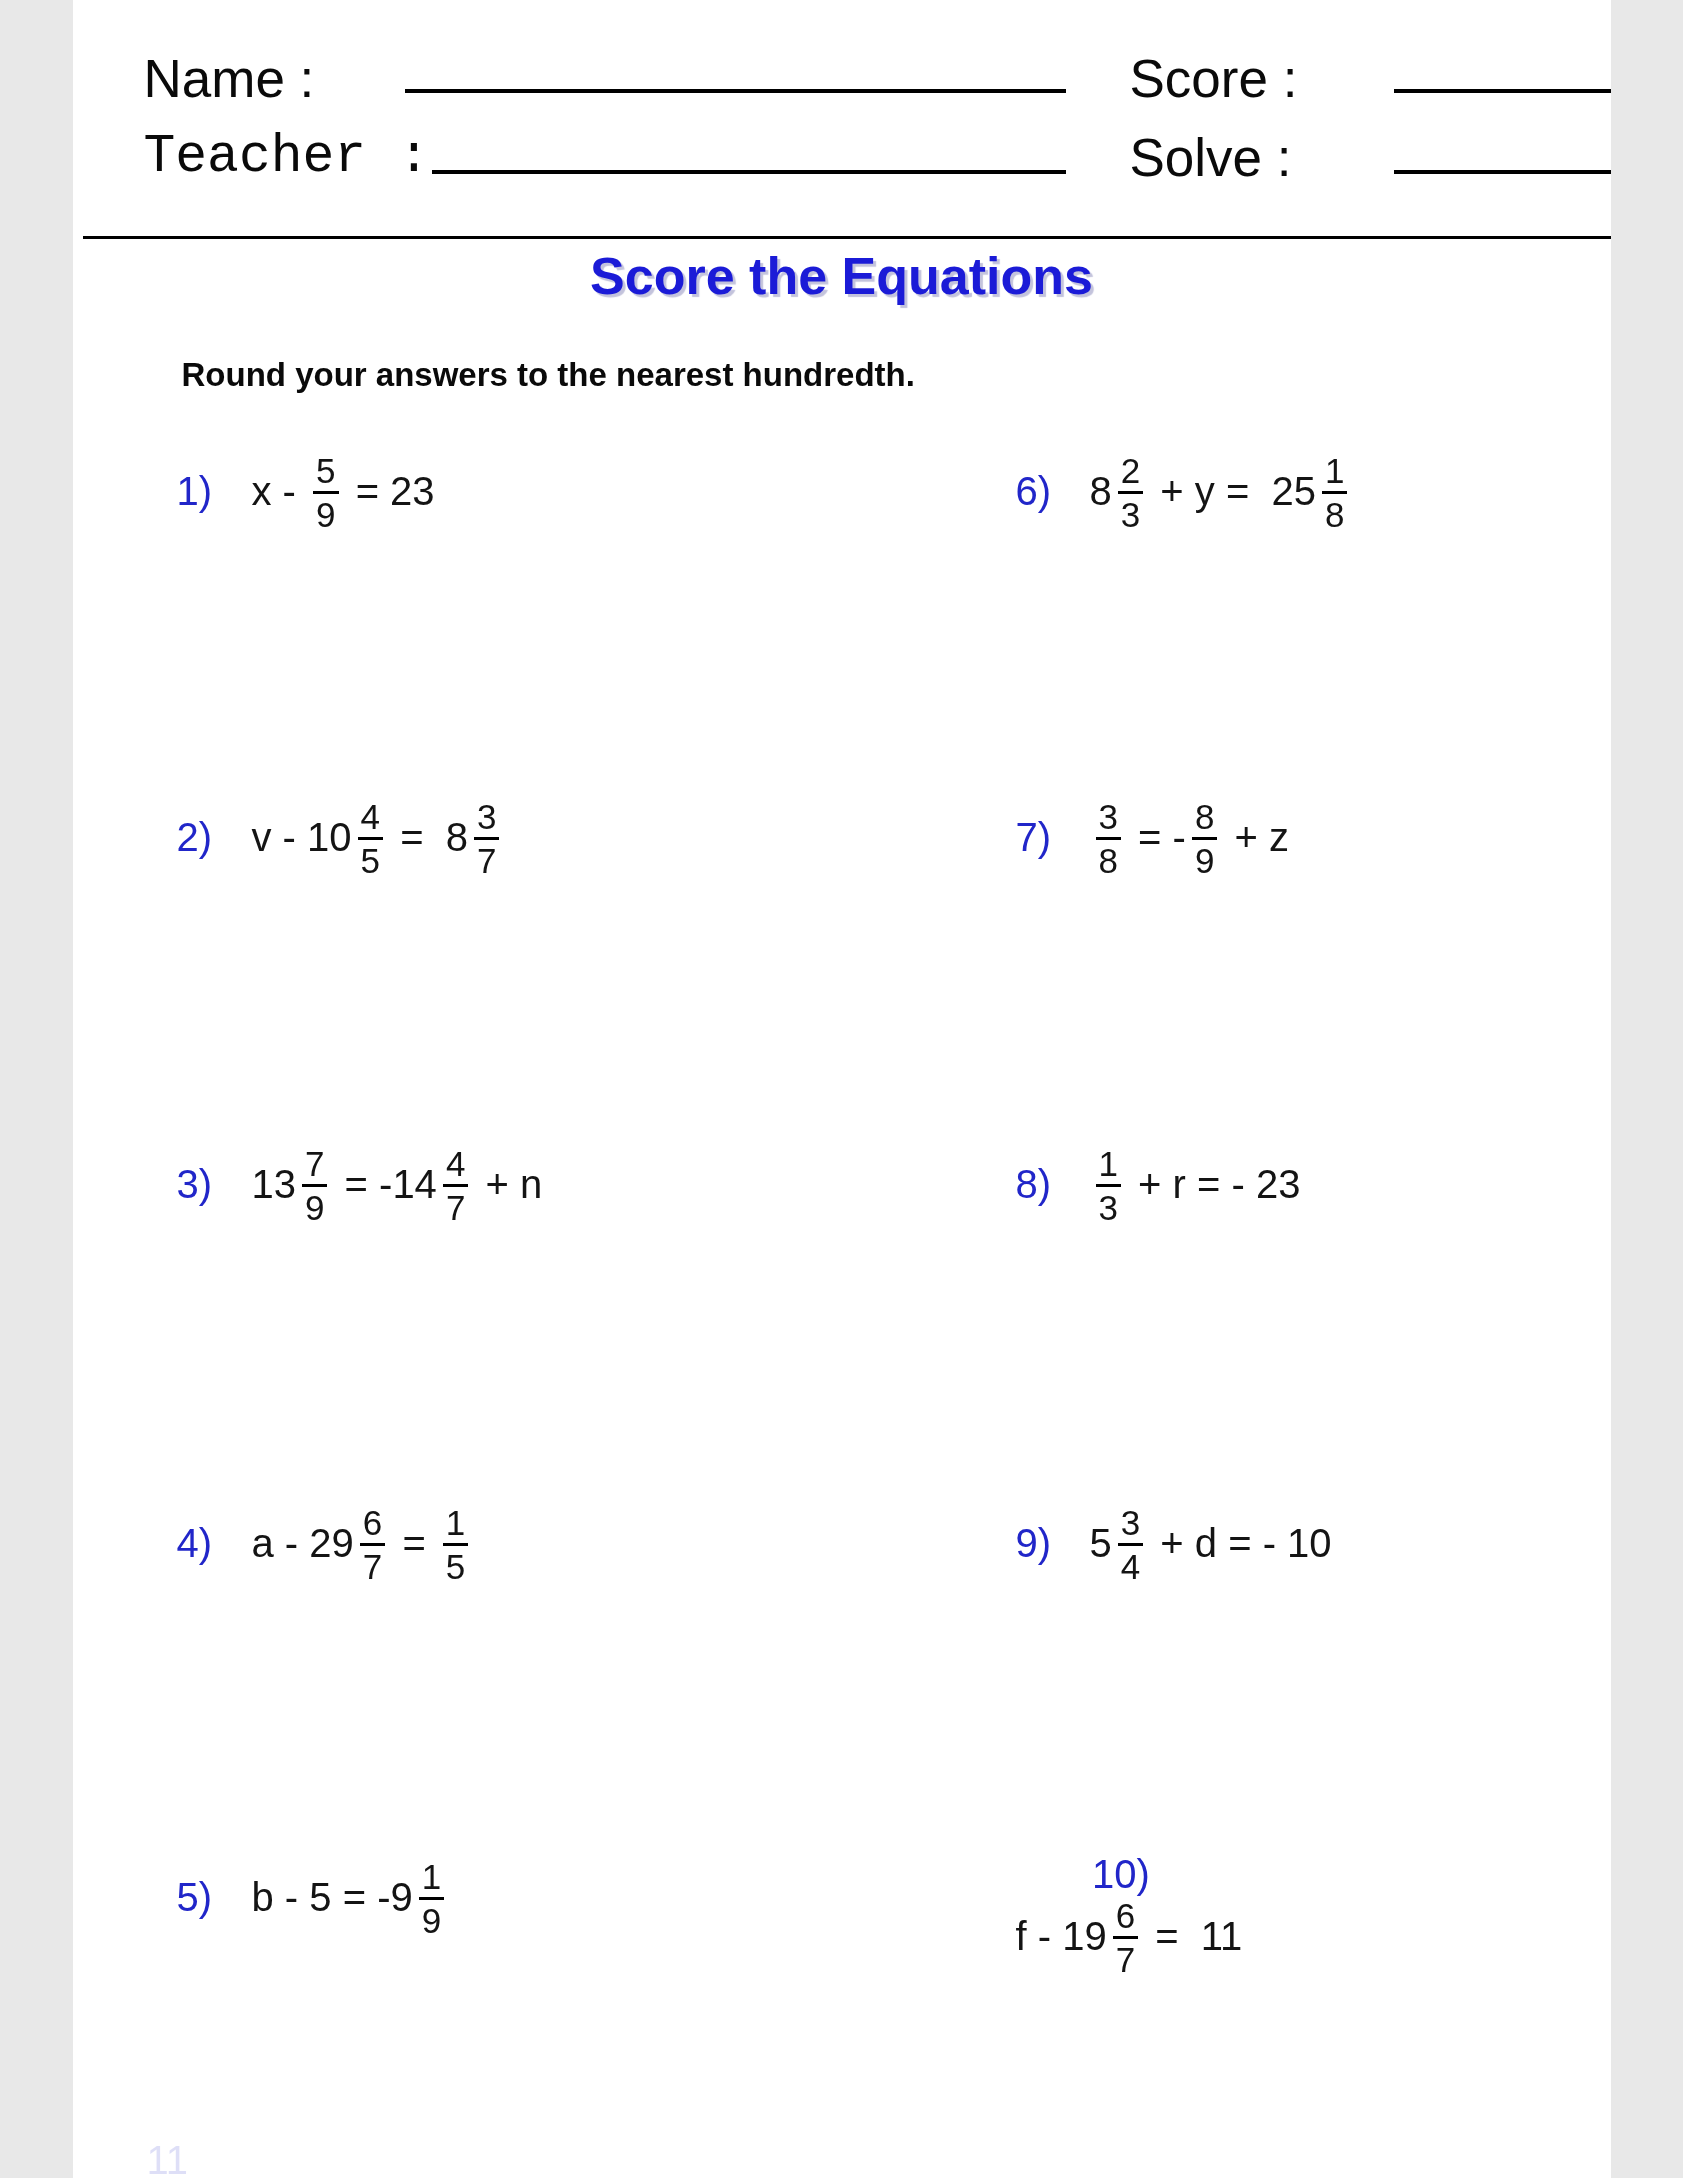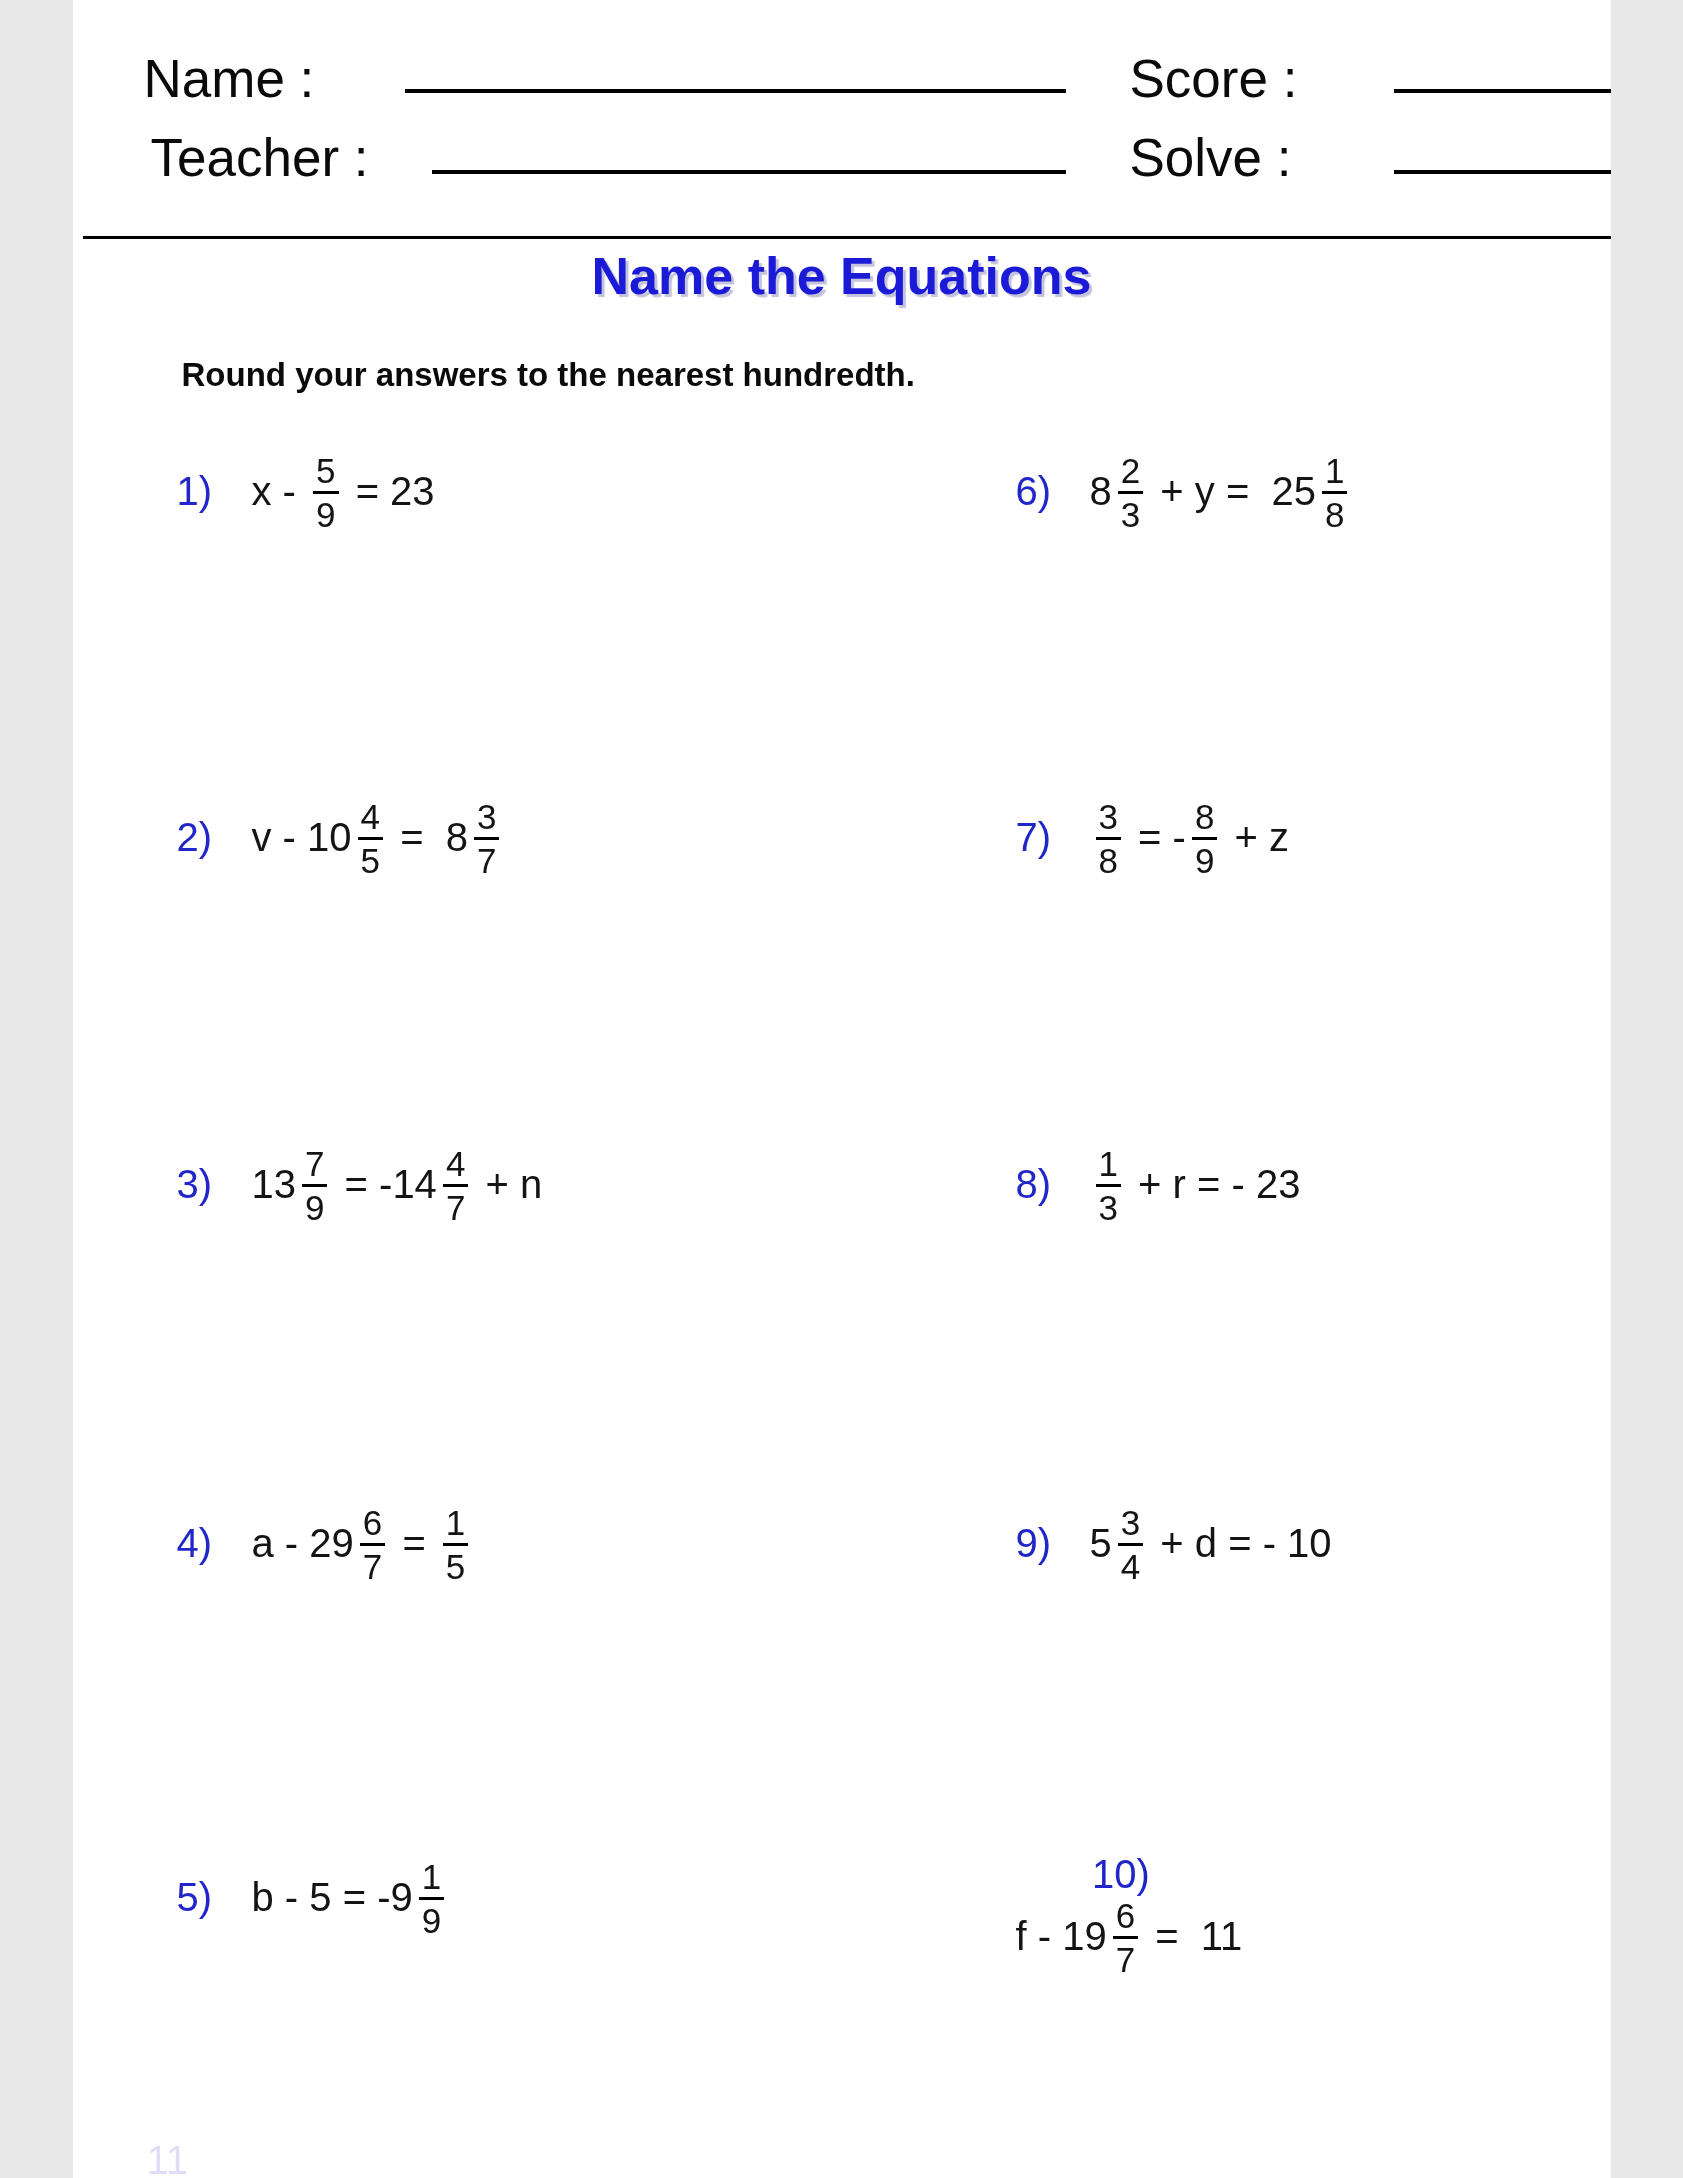--- a/index.html
+++ b/index.html
@@ -93,29 +93,29 @@
 <body>
 
 <div class="page">
 
   <div class="abs hdr-label" style="left:71px; top:48px;">Name :</div>
   <div class="writein-line" style="left:332px; top:89px; width:661px;"></div>
 
   <div class="abs hdr-label" style="left:1057px; top:48px;">Score :</div>
   <div class="writein-line" style="left:1321px; top:89px; width:263px;"></div>
 
-  <div class="abs hdr-label" style="left:78px; top:127px;">Teacher :</div>
+  <div class="abs hdr-label" style="left:71px; top:127px;font-family:Liberation Mono, monospace;">Teacher :</div>
   <div class="writein-line" style="left:359px; top:170px; width:634px;"></div>
 
   <div class="abs hdr-label" style="left:1057px; top:127px;">Solve :</div>
   <div class="writein-line" style="left:1321px; top:170px; width:263px;"></div>
 
   <div class="divider"></div>
 
-  <div class="title">Name the Equations</div>
+  <div class="title">Score the Equations</div>
   <div class="instruction">Round your answers to the nearest hundredth.</div>
 
   <div id="problems">
       <div class="prob col-left" style="top: 446px;"><span class="prob-num">1)</span><span class="eq"><span class="txt">x - </span><span class="frac"><span class="num">5</span><span class="bar"></span><span class="den">9</span></span><span class="txt"> = 23</span></span></div>
       <div class="prob col-left" style="top: 792px;"><span class="prob-num">2)</span><span class="eq"><span class="txt">v - 10</span><span class="frac"><span class="num">4</span><span class="bar"></span><span class="den">5</span></span><span class="txt"> =  8</span><span class="frac"><span class="num">3</span><span class="bar"></span><span class="den">7</span></span></span></div>
       <div class="prob col-left" style="top: 1139px;"><span class="prob-num">3)</span><span class="eq"><span class="txt">13</span><span class="frac"><span class="num">7</span><span class="bar"></span><span class="den">9</span></span><span class="txt"> = -14</span><span class="frac"><span class="num">4</span><span class="bar"></span><span class="den">7</span></span><span class="txt"> + n</span></span></div>
       <div class="prob col-left" style="top: 1498px;"><span class="prob-num">4)</span><span class="eq"><span class="txt">a - 29</span><span class="frac"><span class="num">6</span><span class="bar"></span><span class="den">7</span></span><span class="txt"> = </span><span class="frac"><span class="num">1</span><span class="bar"></span><span class="den">5</span></span></span></div>
       <div class="prob col-left" style="top: 1852px;"><span class="prob-num">5)</span><span class="eq"><span class="txt">b - 5 = -9</span><span class="frac"><span class="num">1</span><span class="bar"></span><span class="den">9</span></span></span></div>
       <div class="prob col-right" style="top: 446px;"><span class="prob-num">6)</span><span class="eq"><span class="txt">8</span><span class="frac"><span class="num">2</span><span class="bar"></span><span class="den">3</span></span><span class="txt"> + y =  25</span><span class="frac"><span class="num">1</span><span class="bar"></span><span class="den">8</span></span></span></div>
       <div class="prob col-right" style="top: 792px;"><span class="prob-num">7)</span><span class="eq"><span class="frac"><span class="num">3</span><span class="bar"></span><span class="den">8</span></span><span class="txt"> = -</span><span class="frac"><span class="num">8</span><span class="bar"></span><span class="den">9</span></span><span class="txt"> + z</span></span></div>

